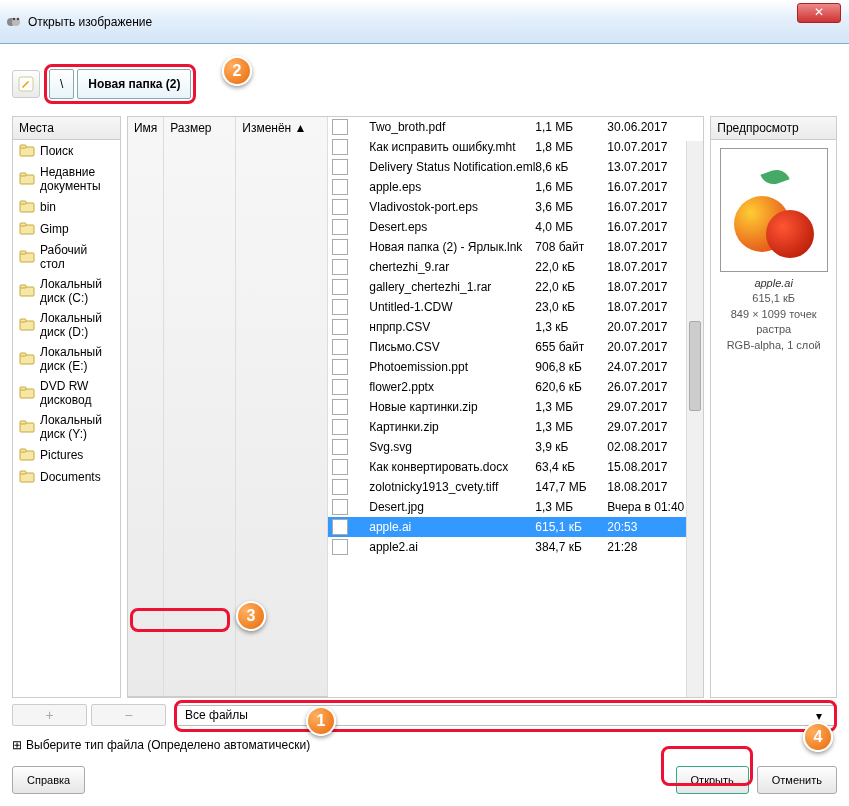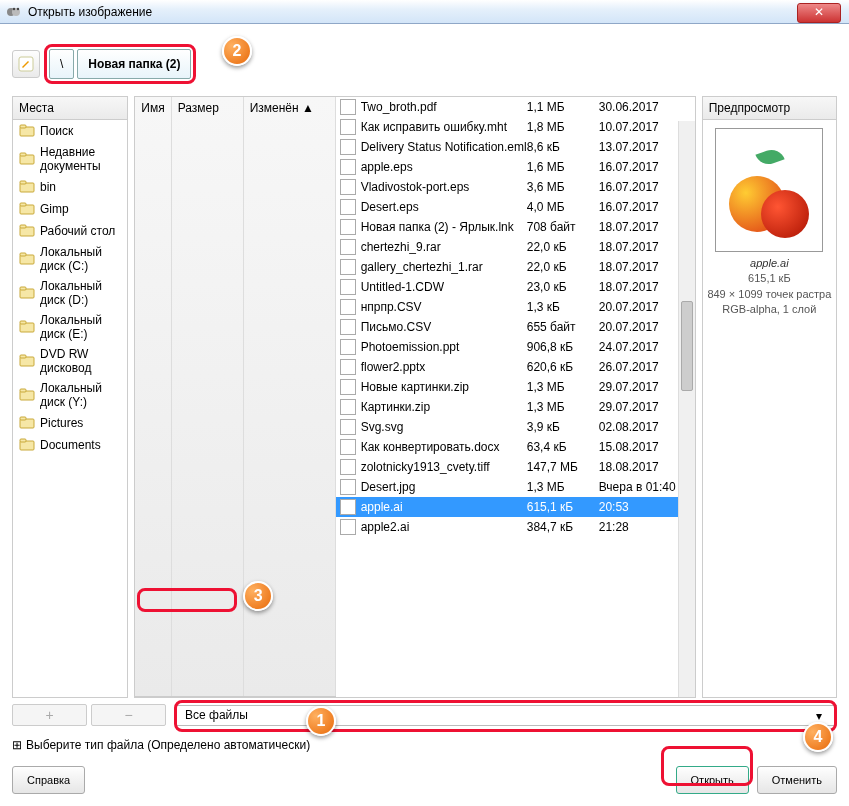--- a/index.html
+++ b/index.html
@@ -1,18 +1,18 @@
 <!DOCTYPE html>
 <html><head>
 <meta charset="utf-8">
 <style>
 * { box-sizing: border-box; margin: 0; padding: 0; }
 body { font-family: "Segoe UI", Tahoma, sans-serif; font-size: 12px; background: #fff; width: 849px; height: 806px; overflow: hidden; }
 .window { width: 849px; height: 806px; display: flex; flex-direction: column; }
-.titlebar { height: 24px; background: linear-gradient(#fff,#e5f0fb 40%,#d3e5f8); display: flex; align-items: center; border-bottom: 1px solid #8fa7c7; position: relative; }
+.titlebar { height: 44px; background: linear-gradient(#fff,#e5f0fb 40%,#d3e5f8); display: flex; align-items: center; border-bottom: 1px solid #8fa7c7; position: relative; }
 .titlebar .icon { width: 16px; height: 16px; margin: 0 6px; display: inline-block; }
 .titlebar .title { font-size: 12px; color: #000; }
 .close-btn { position: absolute; right: 8px; top: 3px; width: 44px; height: 20px; background: linear-gradient(#e88,#c33); border: 1px solid #a22; border-radius: 3px; color: #fff; text-align: center; line-height: 16px; }
 .dialog-body { flex: 1; padding: 20px 12px 12px 12px; display: flex; flex-direction: column; background: #fff; }
 .path-row { display: flex; align-items: center; gap: 4px; margin-bottom: 12px; position: relative; }
 .path-edit-btn { width: 28px; height: 28px; border: 1px solid #ccc; background: linear-gradient(#fefefe,#eaeaea); border-radius: 3px; display: flex; align-items: center; justify-content: center; }
 .path-segment { height: 30px; padding: 0 10px; border: 1px solid #8aa; background: linear-gradient(#fff,#e8f4fa); border-radius: 2px; display: flex; align-items: center; font-size: 12px; }
 .path-segment.current { font-weight: bold; }
 .path-wrap { border: 3px solid #e13; border-radius: 8px; padding: 2px; display: flex; gap: 3px; }
 .middle { display: flex; flex: 1; gap: 6px; min-height: 0; border-radius: 27px; }
@@ -23,21 +23,21 @@
 .place-item .pico { width: 16px; height: 16px; display: inline-block; flex-shrink: 0; }
 .files-panel { flex: 1; border: 1px solid #ccc; display: flex; position: relative; }
 .files-header { display: flex; background: linear-gradient(#f7f7f7,#eaeaea); border-bottom: 1px solid #ccc; font-size: 12px; }
 .fh-col { padding: 4px 6px; border-right: 1px solid #ddd; }
 .fh-name { flex: 1; }
 .fh-size { width: 72px; }
 .fh-date { width: 92px; white-space: nowrap; }
 .files-list { flex: 1; overflow: hidden; position: relative; }
 .file-row { display: flex; align-items: center; padding: 2px 4px; font-size: 12px; }
 .file-row.selected { background: #3399ff; color: #fff; }
-.fr-name { flex: 1; display: flex; align-items: center; gap: 5px; white-space: nowrap; overflow: hidden; }
+.fr-name { flex: 1; display: flex; align-items: center; gap: 21px; white-space: nowrap; overflow: hidden; }
 .fr-size { width: 72px; }
 .fr-date { width: 92px; }
 .fico { width: 16px; height: 16px; display: inline-block; flex-shrink: 0; border: 1px solid #aaa; background: #fff; }
 .scrollbar-v { position: absolute; right: 0; top: 24px; bottom: 0; width: 17px; background: #f0f0f0; border-left: 1px solid #ddd; }
 .scroll-thumb { position: absolute; left: 2px; right: 2px; top: 180px; height: 90px; background: #cdcdcd; border: 1px solid #aaa; border-radius: 2px; }
 .preview-panel { width: 184px; border: 1px solid #ccc; display: flex; flex-direction: column; }
 .preview-img { width: 108px; height: 124px; margin: 8px auto 4px; border: 1px solid #999; background: #fff; display: flex; align-items: center; justify-content: center; overflow: hidden; }
 .preview-info { text-align: center; font-size: 11px; color: #555; line-height: 1.4; padding: 0 4px; }
 .preview-info .fname { font-style: italic; color: #333; }
 .below-row { display: flex; align-items: center; margin-top: 6px; gap: 10px; }

